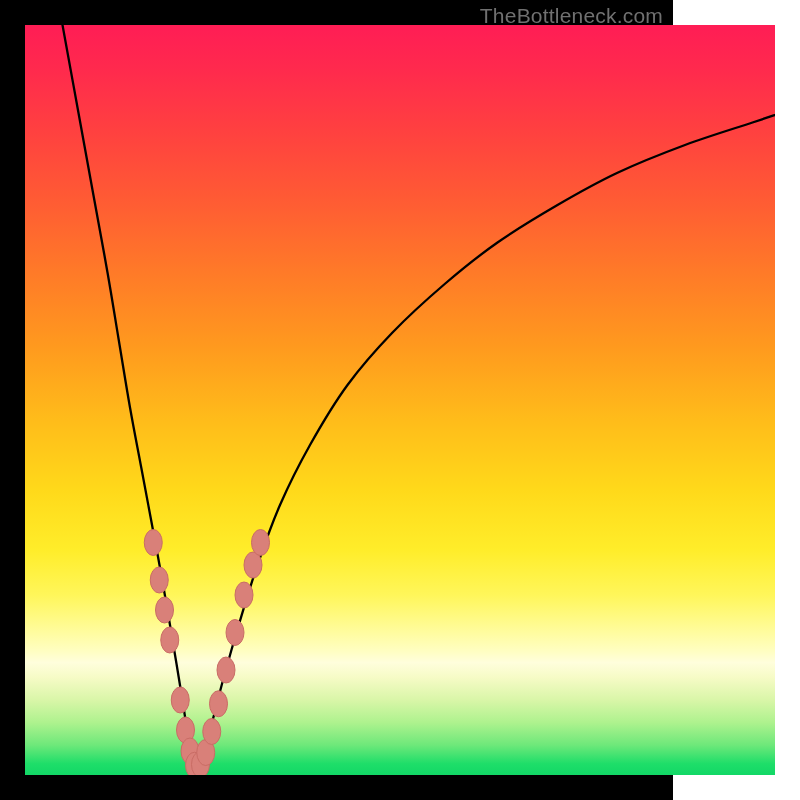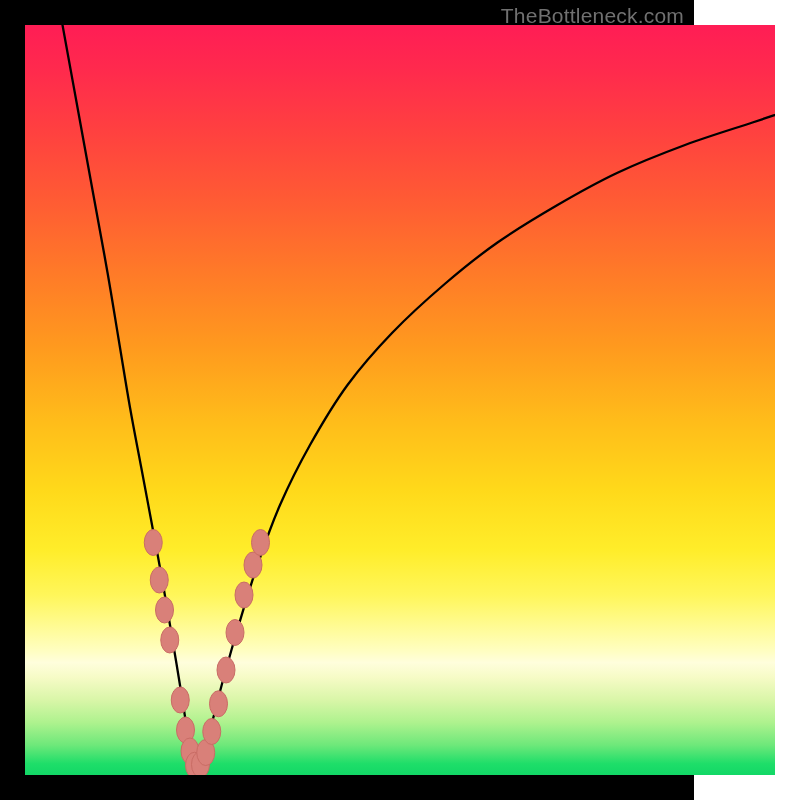--- a/index.html
+++ b/index.html
@@ -8,21 +8,20 @@
     width: 800px;
     height: 800px;
     overflow: hidden;
     font-family: Arial, Helvetica, sans-serif;
   }
   .frame {
     width: 673px;
     height: 800px;
     background: #000;
     position: relative;
-    padding-left: 21px;
   }
   .plot {
     position: absolute;
     left: 25px;
     top: 25px;
     width: 750px;
     height: 750px;
     overflow: hidden;
   }
   .gradient {

